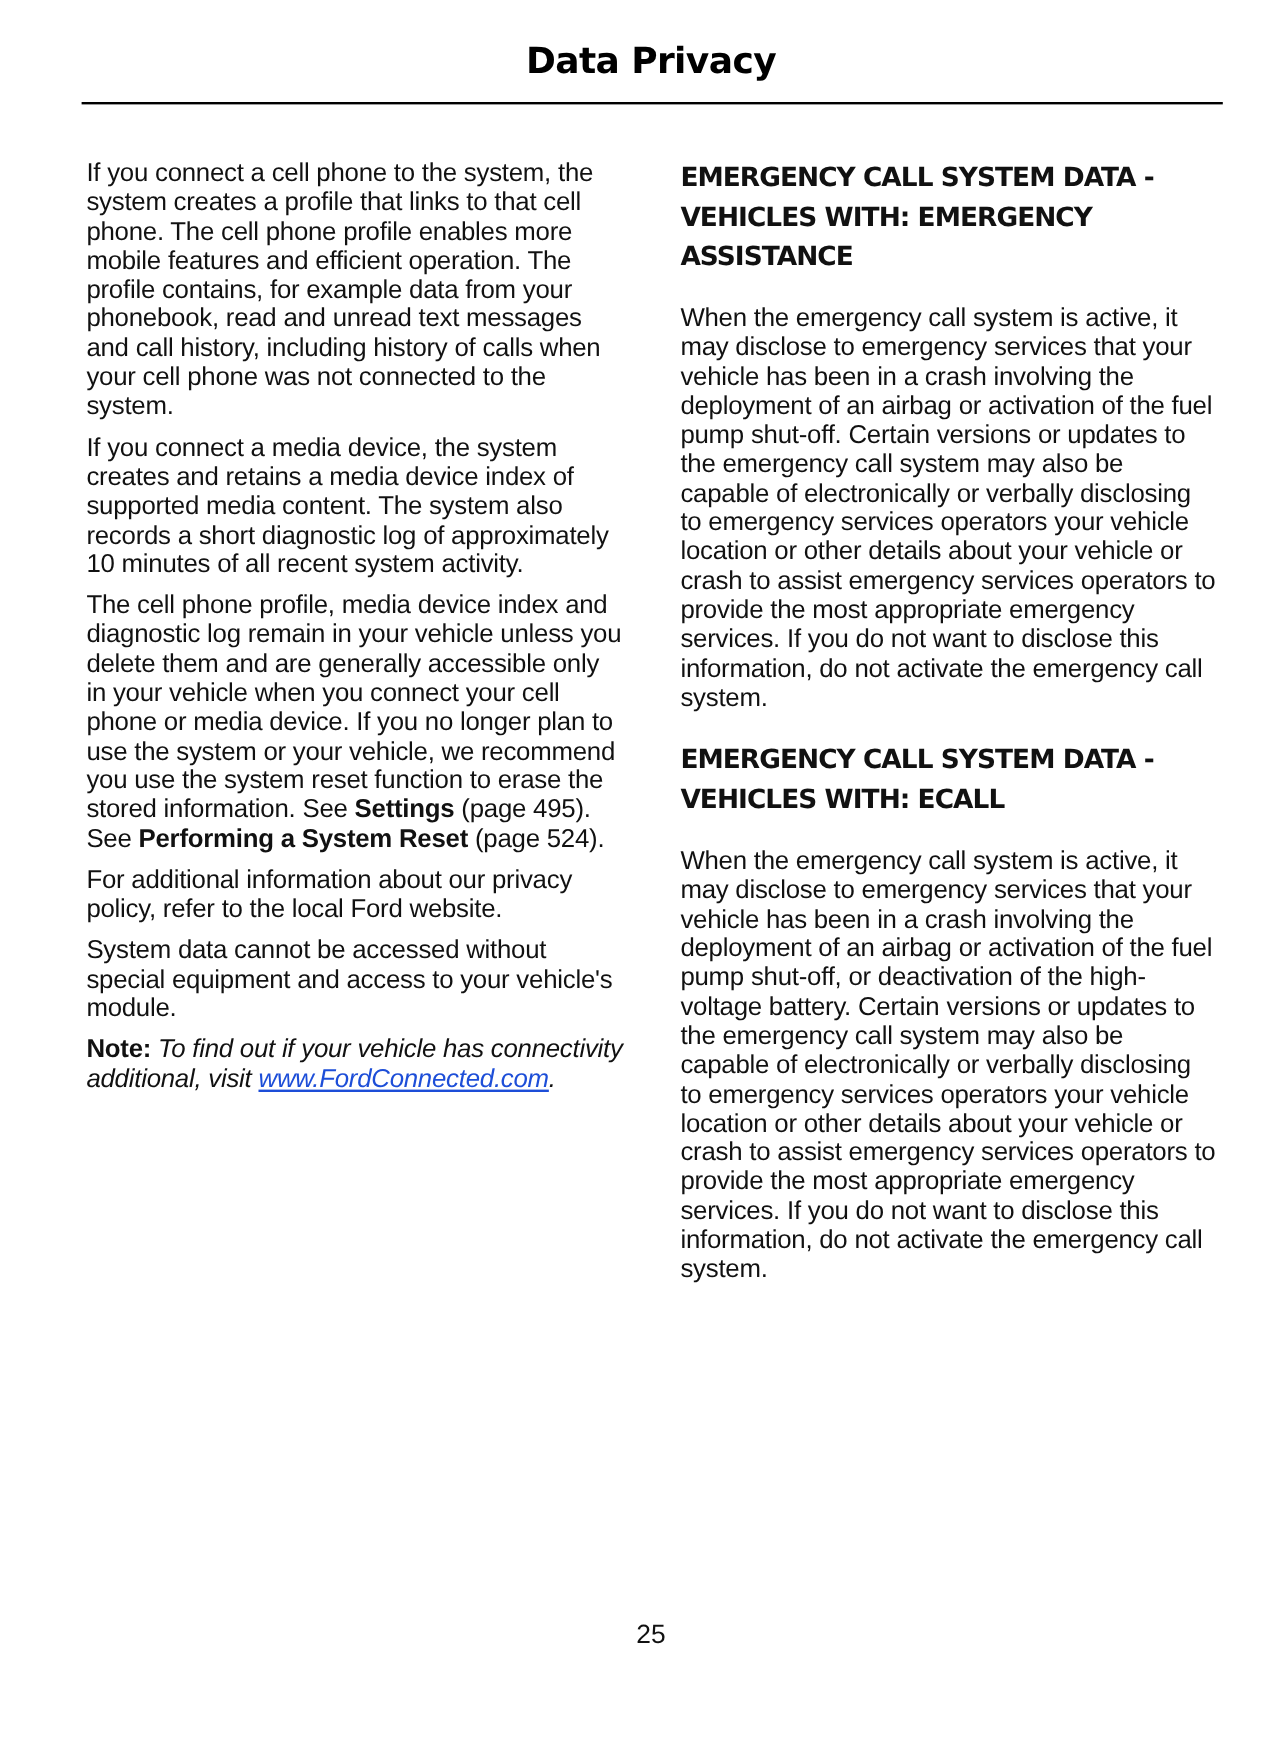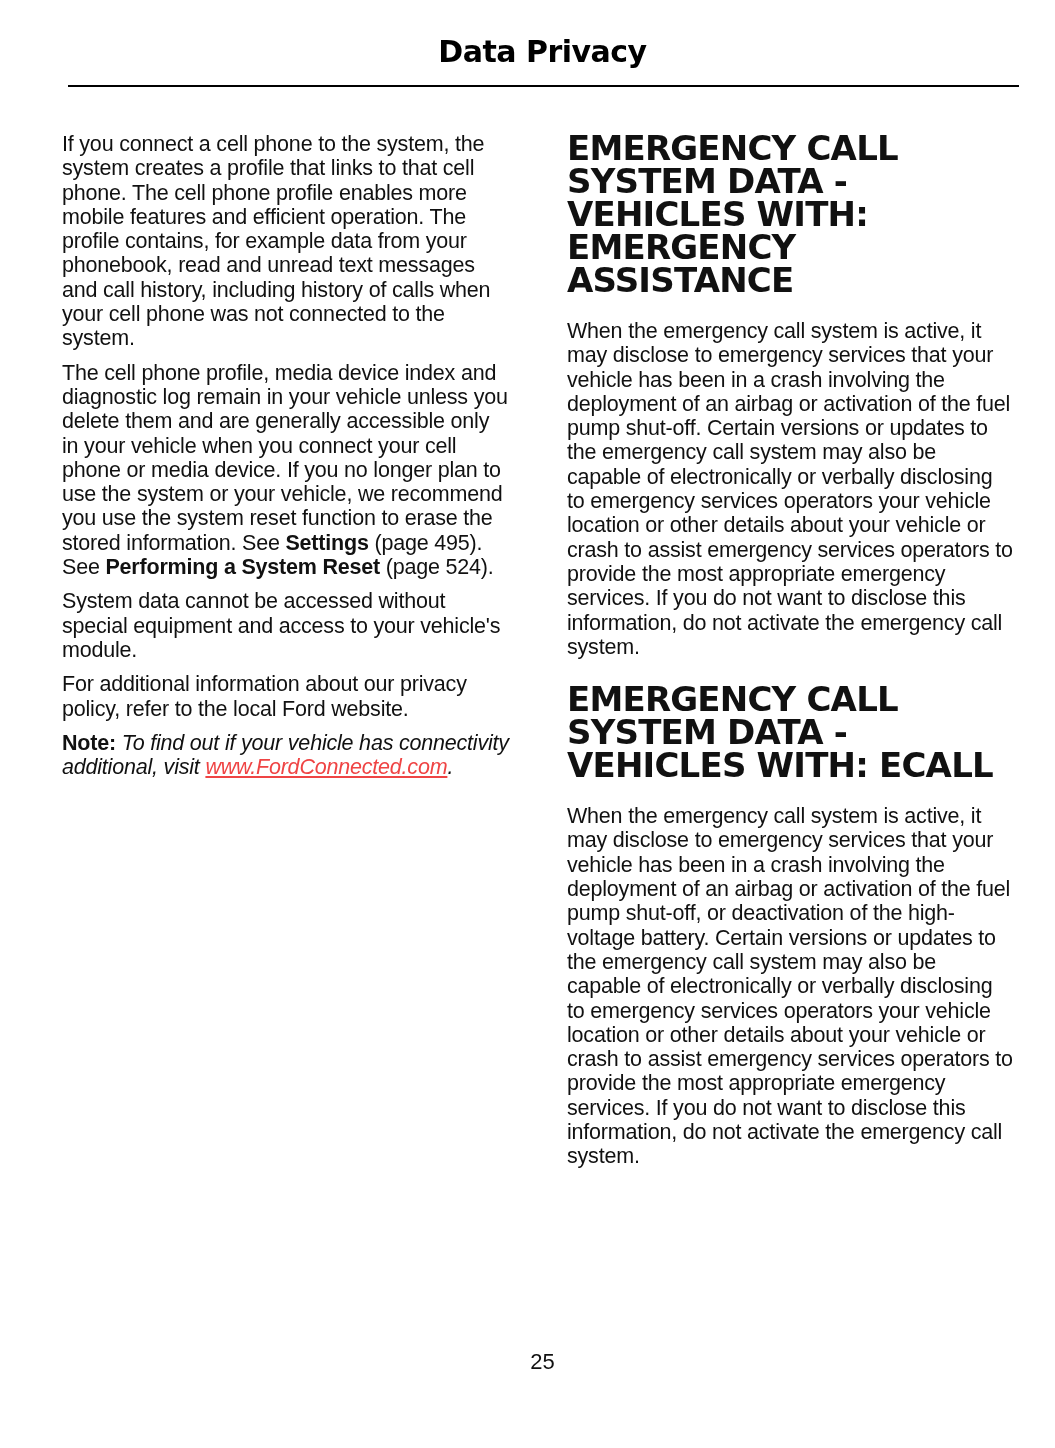--- a/index.html
+++ b/index.html
@@ -7,48 +7,49 @@
     width: 1055px; height: 1448px; position: relative; overflow: hidden;
     font-family: "Liberation Sans", sans-serif; color: #111;
   }
   .page-title {
     position: absolute; top: 34px; left: 0; width: 1085px; text-align: center;
     font-family: "DejaVu Sans", sans-serif; font-weight: bold; font-size: 30px;
     letter-spacing: -0.5px; color: #000; margin: 0;
   }
   .rule { position: absolute; top: 85px; left: 68px; width: 951px; height: 2px; background: #000; }
   .col { position: absolute; top: 132px; width: 448px; }
-  .col-left { left: 62px; }
+  .col-left { left: 72px; }
   .col-right { left: 567px; }
   p { margin: 0 0 10px 0; font-size: 21.5px; line-height: 24.3px; letter-spacing: -0.2px; }
   h2 {
     margin: 0 0 22px 0; font-family: "DejaVu Sans", sans-serif; font-weight: bold;
-    font-size: 34px; line-height: 33px; letter-spacing: -0.8px; color: #111; text-transform: uppercase;
+    font-size: 22px; line-height: 33px; letter-spacing: -0.8px; color: #111; text-transform: uppercase;
   }
   .h2-second { margin-top: 24px; }
   b.ref { font-weight: bold; }
   .note-label { font-weight: bold; }
   .note-text { font-style: italic; }
-  a.link { color: #ef4444; text-decoration: underline; font-style: italic; }
+  a.link { color: #1d4ed8; text-decoration: underline; font-style: italic; }
   .page-number {
     position: absolute; top: 1349px; left: 0; width: 1085px; text-align: center;
     font-size: 22px;
   }
 </style>
 </head>
 <body>
 
 <h1 class="page-title">Data Privacy</h1>
 <div class="rule"></div>
 
 <div class="col col-left">
   <p>If you connect a cell phone to the system, the system creates a profile that links to that cell phone. The cell phone profile enables more mobile features and efficient operation. The profile contains, for example data from your phonebook, read and unread text messages and call history, including history of calls when your cell phone was not connected to the system.</p>
+  <p>If you connect a media device, the system creates and retains a media device index of supported media content. The system also records a short diagnostic log of approximately 10 minutes of all recent system activity.</p>
   <p><span>The cell phone profile, media device index and diagnostic log remain in your vehicle unless you delete them and are generally accessible only in your vehicle when you connect your cell phone or media device. If you no longer plan to use the system or your vehicle, we recommend you use the system reset function to erase the stored information. See </span><b class="ref">Settings</b><span> (page 495).  See </span><b class="ref">Performing a System Reset</b><span> (page 524).</span></p>
+  <p>For additional information about our privacy policy, refer to the local Ford website.</p>
   <p>System data cannot be accessed without special equipment and access to your vehicle's module.</p>
-  <p>For additional information about our privacy policy, refer to the local Ford website.</p>
   <p><span class="note-label">Note:</span><span class="note-text"> To find out if your vehicle has connectivity additional, visit </span><a class="link">www.FordConnected.com</a><span class="note-text">.</span></p>
 </div>
 
 <div class="col col-right">
   <h2>Emergency Call System Data - Vehicles With: Emergency Assistance</h2>
   <p>When the emergency call system is active, it may disclose to emergency services that your vehicle has been in a crash involving the deployment of an airbag or activation of the fuel pump shut-off. Certain versions or updates to the emergency call system may also be capable of electronically or verbally disclosing to emergency services operators your vehicle location or other details about your vehicle or crash to assist emergency services operators to provide the most appropriate emergency services. If you do not want to disclose this information, do not activate the emergency call system.</p>
   <h2 class="h2-second">Emergency Call System Data - Vehicles With: eCall</h2>
   <p>When the emergency call system is active, it may disclose to emergency services that your vehicle has been in a crash involving the deployment of an airbag or activation of the fuel pump shut-off, or deactivation of the high-voltage battery. Certain versions or updates to the emergency call system may also be capable of electronically or verbally disclosing to emergency services operators your vehicle location or other details about your vehicle or crash to assist emergency services operators to provide the most appropriate emergency services. If you do not want to disclose this information, do not activate the emergency call system.</p>
 </div>
 

